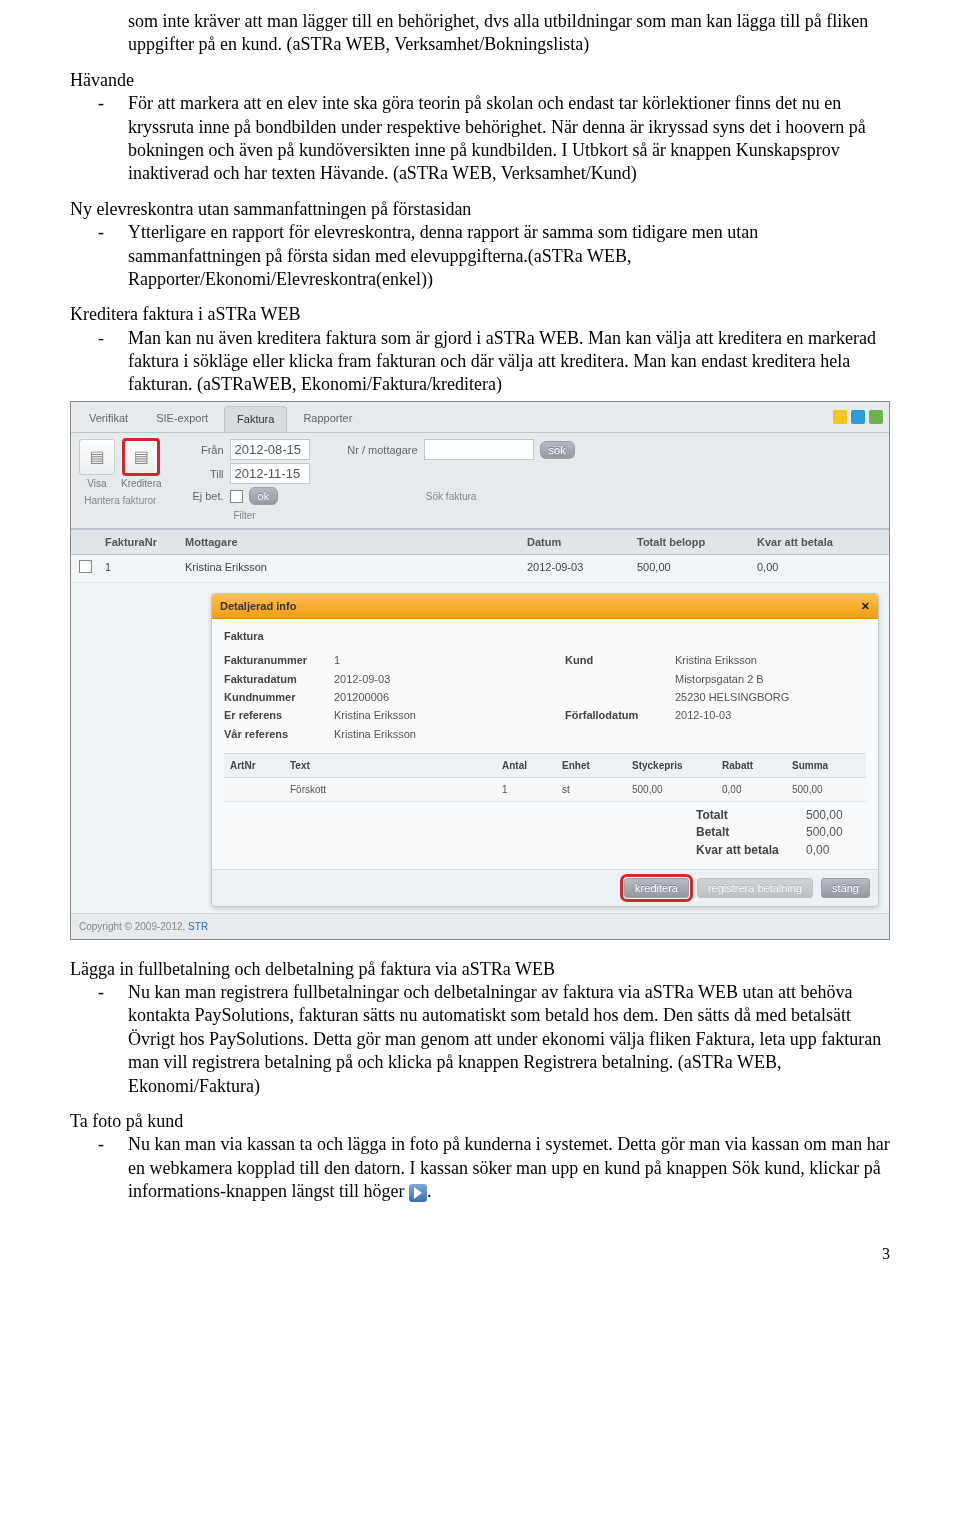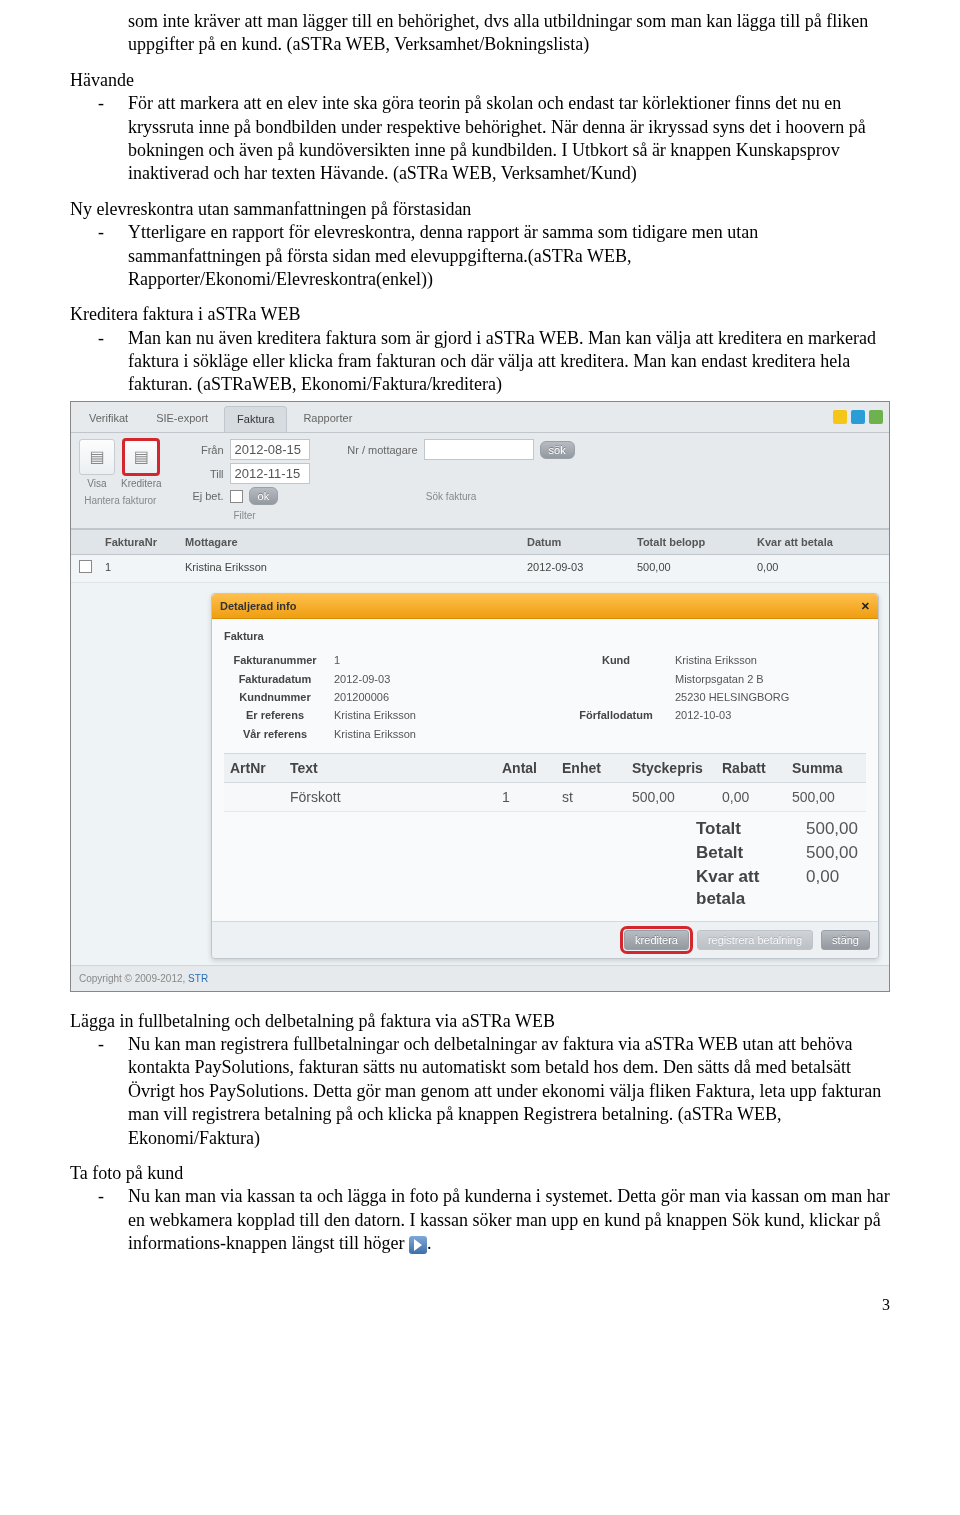--- a/index.html
+++ b/index.html
@@ -136,38 +136,38 @@
     display: flex; justify-content: space-between; align-items: center;
     border-bottom: 1px solid #d88c0a;
     border-top-left-radius: 4px; border-top-right-radius: 4px; gap: 21px;
   }
   .closex { color: #222; font-weight: bold; cursor: pointer; }
   .detail-body { padding: 10px 12px; }
   .sect-title { font-weight: bold; color: #444; margin-bottom: 8px; }
   .info-cols { display: flex; gap: 40px; margin-bottom: 10px; }
   .info-col { flex: 1; }
   .info-row { display: flex; padding: 2px 0; font-size: 11px; }
-  .info-row .lbl { width: 110px; text-align: center; padding-right: 8px; font-weight: bold; color: #444; }
+  .info-row .lbl { width: 110px; text-align: left; padding-right: 8px; font-weight: bold; color: #444; }
   .info-row .val { color: #555; }
 
   .arthdr, .artrow {
-    display: flex; font-size: 14px;
+    display: flex; font-size: 10px;
   }
   .arthdr { font-weight: bold; color: #444; border-top: 1px solid #d4d9de; border-bottom: 1px solid #d4d9de; background: #eef1f3; }
   .arthdr > div, .artrow > div { padding: 5px 6px; }
   .a-nr { width: 60px; }
   .a-txt { flex: 1; }
   .a-ant { width: 60px; }
   .a-enh { width: 70px; }
   .a-sty { width: 90px; }
   .a-rab { width: 70px; }
   .a-sum { width: 80px; text-align: left; }
   .artrow { background: #f6f8fa; border-bottom: 1px solid #e5e9ec; color: #555; }
 
-  .totals { margin-top: 6px; display: flex; flex-direction: column; align-items: flex-end; gap: 2px; font-size: 17px; }
+  .totals { margin-top: 6px; display: flex; flex-direction: column; align-items: flex-end; gap: 2px; font-size: 12px; }
   .totals .trow2 { display: flex; }
   .totals .tlbl { width: 110px; text-align: left; font-weight: bold; color: #444; }
   .totals .tval { width: 60px; text-align: left; color: #555; }
 
   .detail-ftr {
     border-top: 1px solid #d4d9de;
     padding: 8px;
     display: flex; justify-content: flex-end; gap: 8px;
     background: #eef1f3;
     border-bottom-left-radius: 4px; border-bottom-right-radius: 4px;

